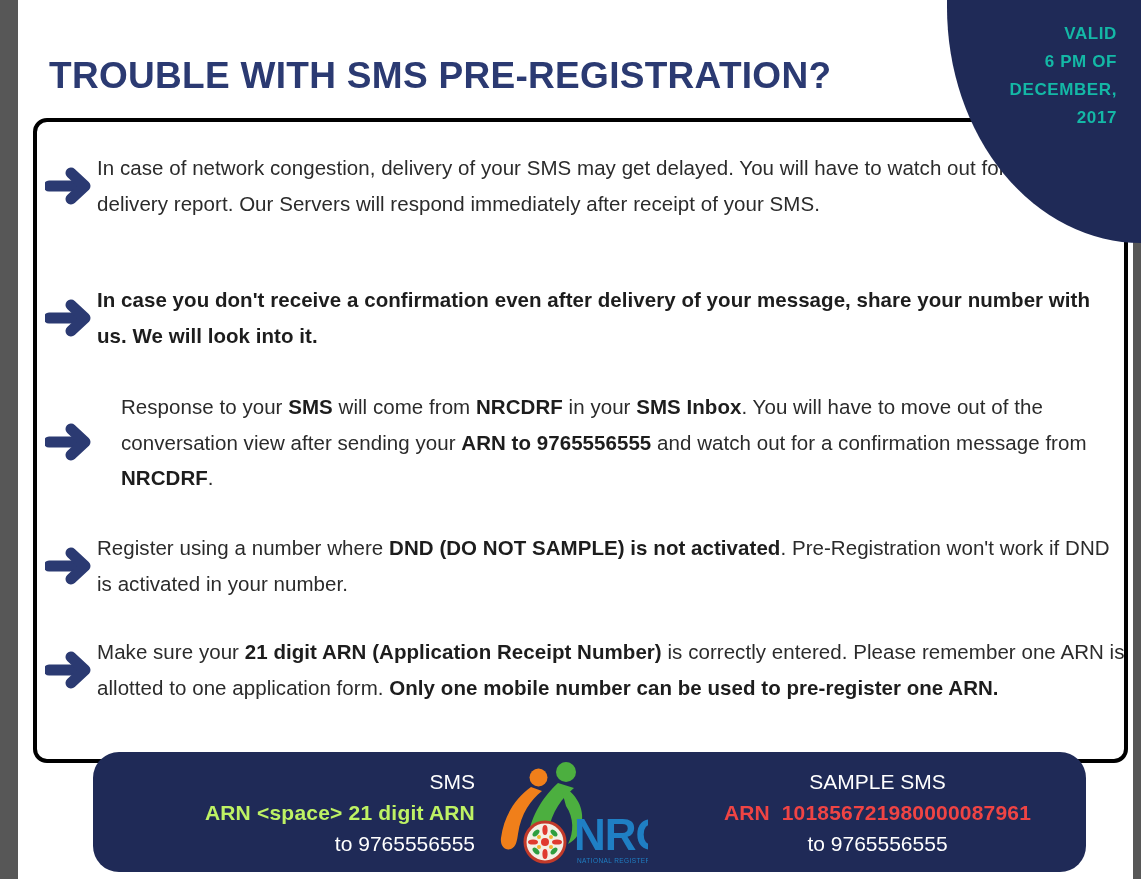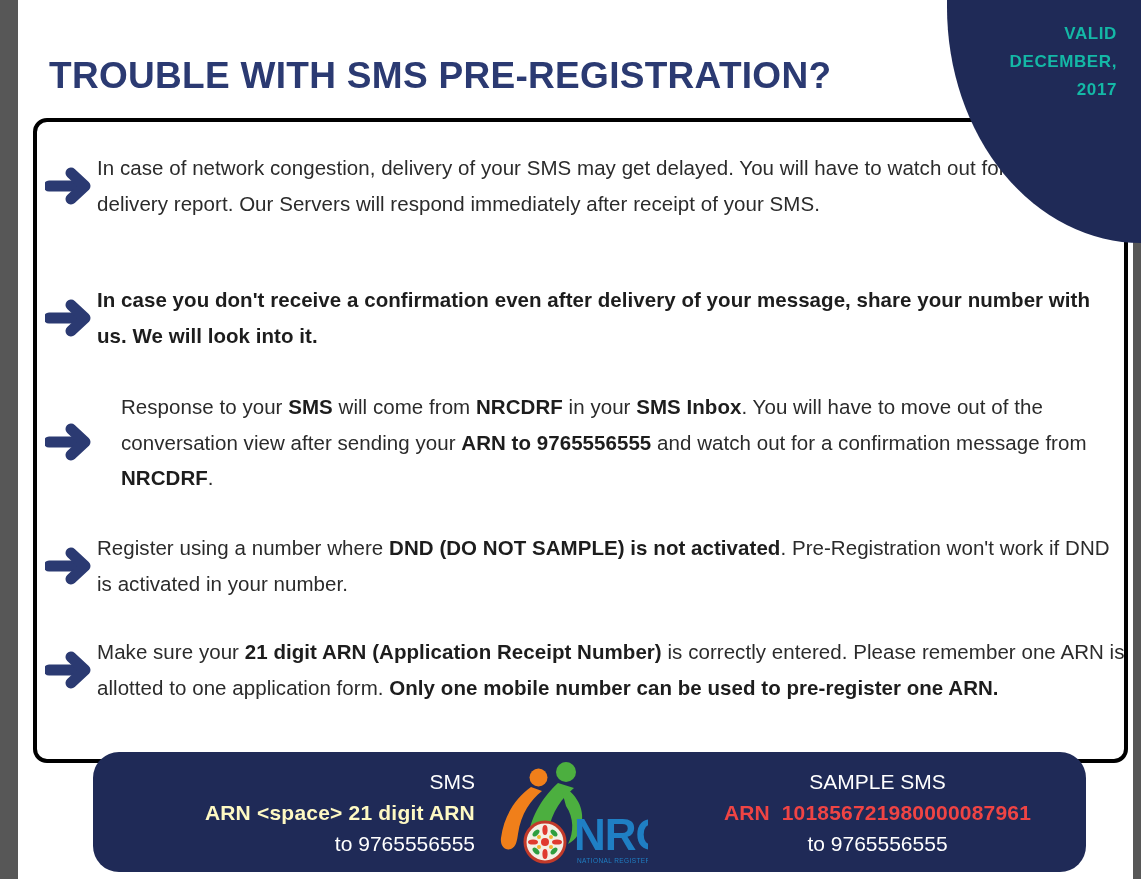--- a/index.html
+++ b/index.html
@@ -137,37 +137,38 @@
     display: flex;
     align-items: center;
     justify-content: center;
   }
   #footer-right {
     flex: 1 1 auto;
     padding-left: 16px;
     text-align: center;
   }
   .f-line      { display: block; font-size: 21px; line-height: 31px; color: #ffffff; }
-  .f-line.bold { font-weight: bold; color: #fef9c3; letter-spacing: 0.2px; margin-left: 24px; }
+  .f-line.bold { font-weight: bold; color: #bef264; letter-spacing: 0.2px; margin-left: 24px; }
   .f-arn-num   { font-weight: bold; color: #ef4444; letter-spacing: 0.2px; }
 </style>
 </head>
 <body>
 
 <div id="poster">
 
   <div class="edge-band left"></div>
   <div class="edge-band right"></div>
 
   <div id="title-bar">
     <span id="title-text">TROUBLE WITH SMS PRE-REGISTRATION?</span>
   </div>
 
   <div id="validity-badge">
     <span class="vline">VALID</span>
+    <span class="vline">6 PM OF</span>
     <span class="vline">DECEMBER,</span>
     <span class="vline">2017</span>
   </div>
 
   <div id="content-panel">
 
     <div class="bullet-row" id="row-1">
       <svg class="arrow-icon" viewBox="0 0 52 40">
         <path d="M4 20 L30 20" stroke="#2b3a72" stroke-width="11" stroke-linecap="round" fill="none"></path>
         <path d="M26 7 L40 20 L26 33" stroke="#2b3a72" stroke-width="11" stroke-linecap="round" stroke-linejoin="round" fill="none"></path>

